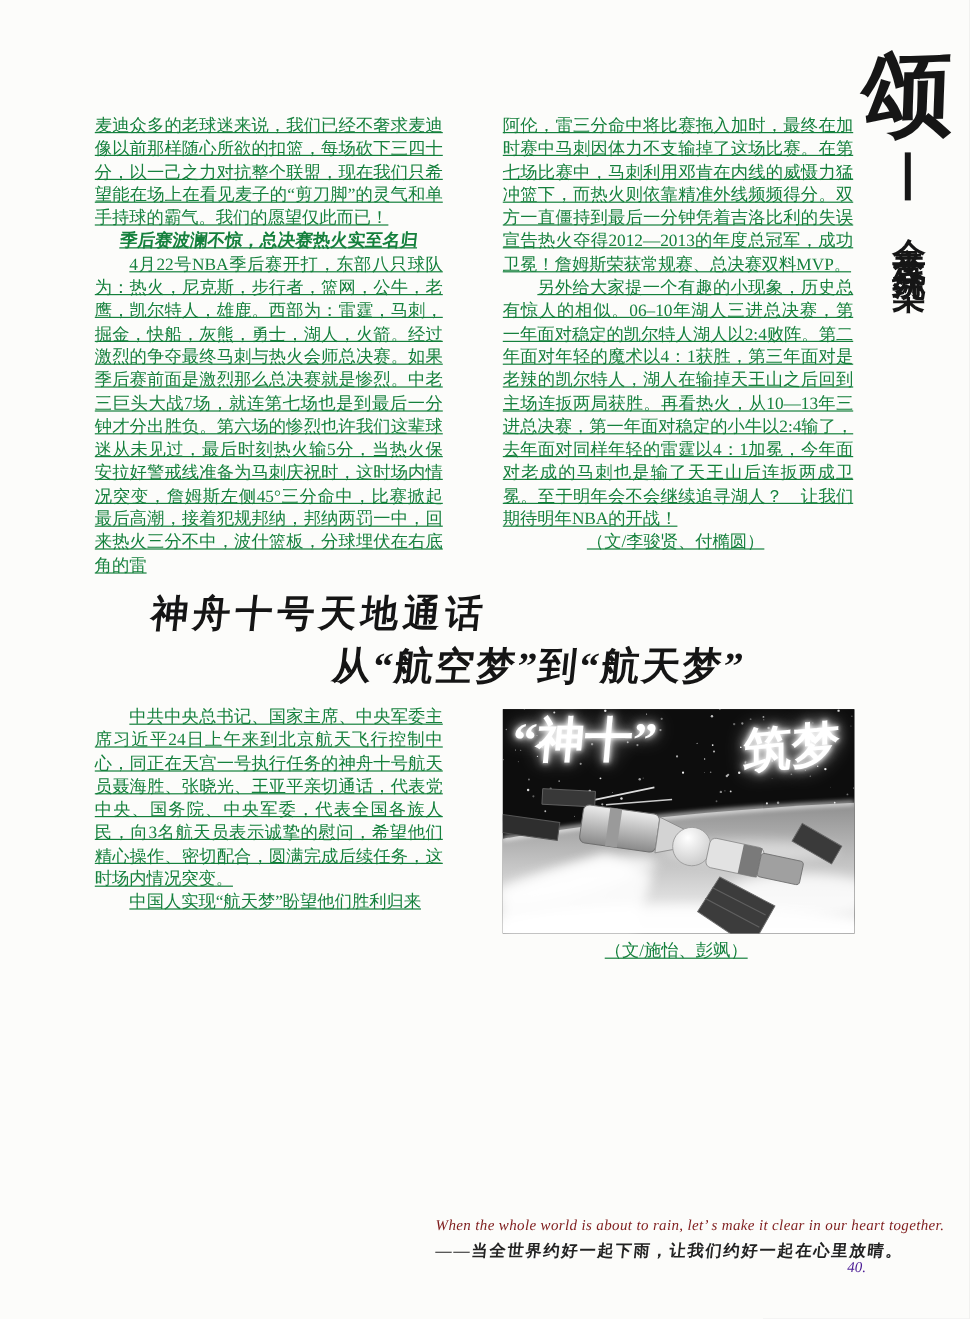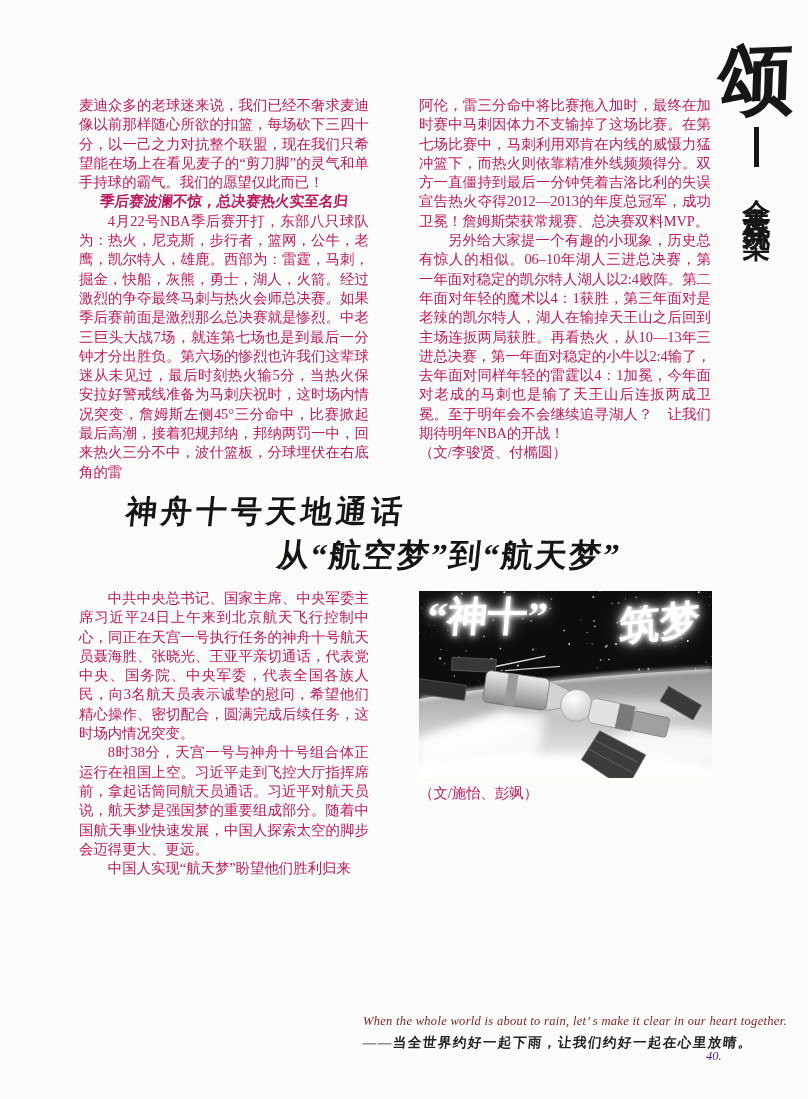--- a/index.html
+++ b/index.html
@@ -11,38 +11,39 @@
     overflow:hidden;
     font-family:"Liberation Serif","DejaVu Serif",serif;
     color:#1e1e1e;
   }
   
   .col{
     position:absolute;
     font-size:14.4px;
     line-height:19.3px;
     text-align:justify;
-    color:#be185d;
+    color:#15803d;
+    text-decoration:underline;
   }
   .col p{margin:0;}
   .col p.indent{text-indent:2em;}
   .col-a1-left{left:79px;top:96px;width:290px;}
   .col-a1-right{left:419px;top:96px;width:292px;}
   .col-a2-left{left:79px;top:589px;width:290px;}
   .col-a2-right{left:419px;top:784px;width:293px;}
   .subhead{
     margin:0;
     font-size:14.6px;
     line-height:19.3px;
     font-weight:bold;
     text-align:center;
     transform:skewX(-6deg);
   }
   .byline{
-    text-align:left;
+    text-align:center;
     padding-right:4px;
   }
   
   .masthead{
     position:absolute;
     left:712px;top:42px;width:88px;
     text-align:center;
   }
   .masthead-char{
     font-size:76px;
@@ -147,21 +148,20 @@
     <p>阿伦，雷三分命中将比赛拖入加时，最终在加时赛中马刺因体力不支输掉了这场比赛。在第七场比赛中，马刺利用邓肯在内线的威慑力猛冲篮下，而热火则依靠精准外线频频得分。双方一直僵持到最后一分钟凭着吉洛比利的失误宣告热火夺得2012—2013的年度总冠军，成功卫冕！詹姆斯荣获常规赛、总决赛双料MVP。</p>
     <p class="indent">另外给大家提一个有趣的小现象，历史总有惊人的相似。06–10年湖人三进总决赛，第一年面对稳定的凯尔特人湖人以2:4败阵。第二年面对年轻的魔术以4：1获胜，第三年面对是老辣的凯尔特人，湖人在输掉天王山之后回到主场连扳两局获胜。再看热火，从10—13年三进总决赛，第一年面对稳定的小牛以2:4输了，去年面对同样年轻的雷霆以4：1加冕，今年面对老成的马刺也是输了天王山后连扳两成卫冕。至于明年会不会继续追寻湖人？　让我们期待明年NBA的开战！</p>
     <p class="byline">（文/李骏贤、付橢圆）</p>
   </div>
 
   <div class="title-line title-line1">神舟十号天地通话</div>
   <div class="title-line title-line2">从“航空梦”到“航天梦”</div>
 
   <div class="col col-a2-left">
     <p class="indent">中共中央总书记、国家主席、中央军委主席习近平24日上午来到北京航天飞行控制中心，同正在天宫一号执行任务的神舟十号航天员聂海胜、张晓光、王亚平亲切通话，代表党中央、国务院、中央军委，代表全国各族人民，向3名航天员表示诚挚的慰问，希望他们精心操作、密切配合，圆满完成后续任务，这时场内情况突变。</p>
-    <p class="indent">8时38分，天宫一号与神舟十号组合体正运行在祖国上空。习近平走到飞控大厅指挥席前，拿起话筒同航天员通话。习近平对航天员说，航天梦是强国梦的重要组成部分。随着中国航天事业快速发展，中国人探索太空的脚步会迈得更大、更远。</p>
     <p class="indent">中国人实现“航天梦”盼望他们胜利归来</p>
   </div>
 
   <div class="photo">
     <svg viewBox="0 0 293 187" xmlns="http://www.w3.org/2000/svg">
       <defs>
         <linearGradient id="earthGrad" x1="0" y1="0" x2="0" y2="1">
           <stop offset="0" stop-color="#8f8f8f"></stop>
           <stop offset="0.45" stop-color="#c2c2c2"></stop>
           <stop offset="1" stop-color="#fbfbfb"></stop>

